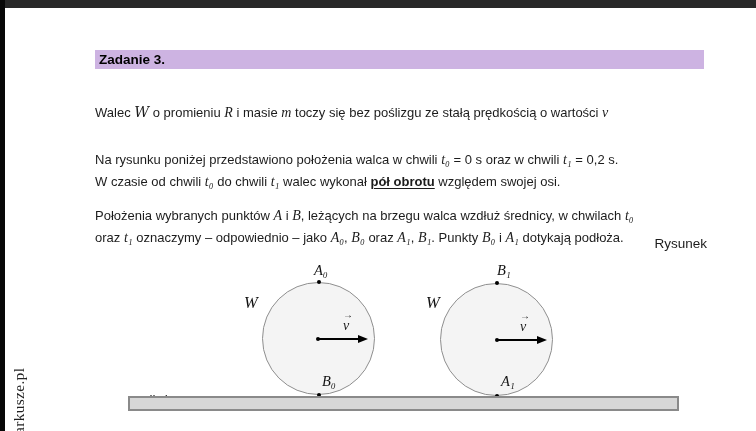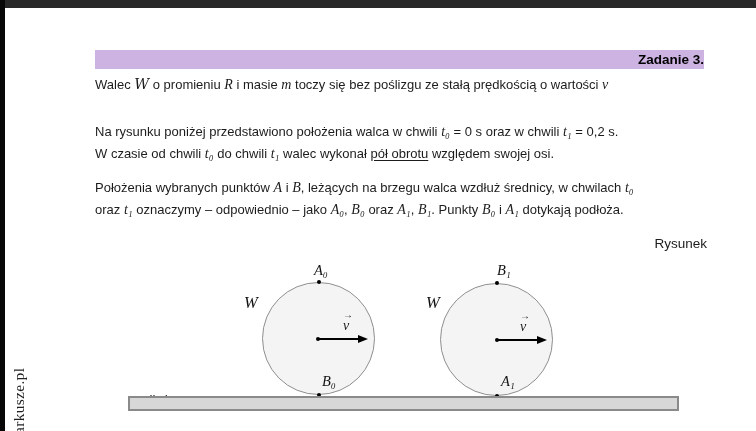--- a/index.html
+++ b/index.html
@@ -9,26 +9,26 @@
   }
   .top-frame { position:absolute; left:0; top:0; width:756px; height:8px; }
   .left-frame { position:absolute; left:0; top:0; width:5px; height:431px; }
   .watermark {
     position:absolute; left:10px; top:434px; transform:rotate(-90deg); transform-origin:0 0;
     font-family:"Liberation Serif","DejaVu Serif",serif; font-size:15.5px; color:#1f1f1f;
     letter-spacing:0.3px; white-space:nowrap;
   }
   .task-header {
     position:absolute; left:95px; top:50px; width:609px; height:19px; box-sizing:border-box;
-    padding:2px 0 0 4px; font-size:13.5px; font-weight:bold; color:#000;text-align:right;
+    padding:2px 8px 0 4px; font-size:13.5px; font-weight:bold; color:#000;
   }
-  .para { position:absolute; left:95px; font-size:13px; line-height:21.5px; white-space:nowrap; }
+  .para { position:absolute; left:95px; font-size:13px; line-height:21.5px; white-space:nowrap;margin-top:28px; }
   .run-m  { font-family:"Liberation Serif","DejaVu Serif",serif; font-style:italic; font-size:14px; }
   .run-ms { font-family:"DejaVu Serif","Liberation Serif",serif; font-style:italic; font-size:14.5px; }
-  .run-u  { text-decoration:underline; text-underline-offset:2px; }
+  .run-u  { text-decoration:underline; text-underline-offset:2px;font-weight:bold; }
   .fig-title { position:absolute; left:95px; top:236px; width:612px; text-align:right; font-size:13.5px; }
   .circle { position:absolute; width:113px; height:113px; border-radius:50%; border:1px solid #8f8f8f; box-sizing:border-box; }
   .math-label {
     position:absolute; font-family:"Liberation Serif","DejaVu Serif",serif;
     font-style:italic; font-size:14.5px; color:#111; white-space:nowrap;
   }
   .w-symbol { font-size:16.5px; }
   .dot { position:absolute; width:4px; height:4px; border-radius:50%; background:#000; }
   .arrow-line { position:absolute; height:2px; background:#000; }
   .arrow-head { position:absolute; width:0; height:0; border-left:10px solid #000;

